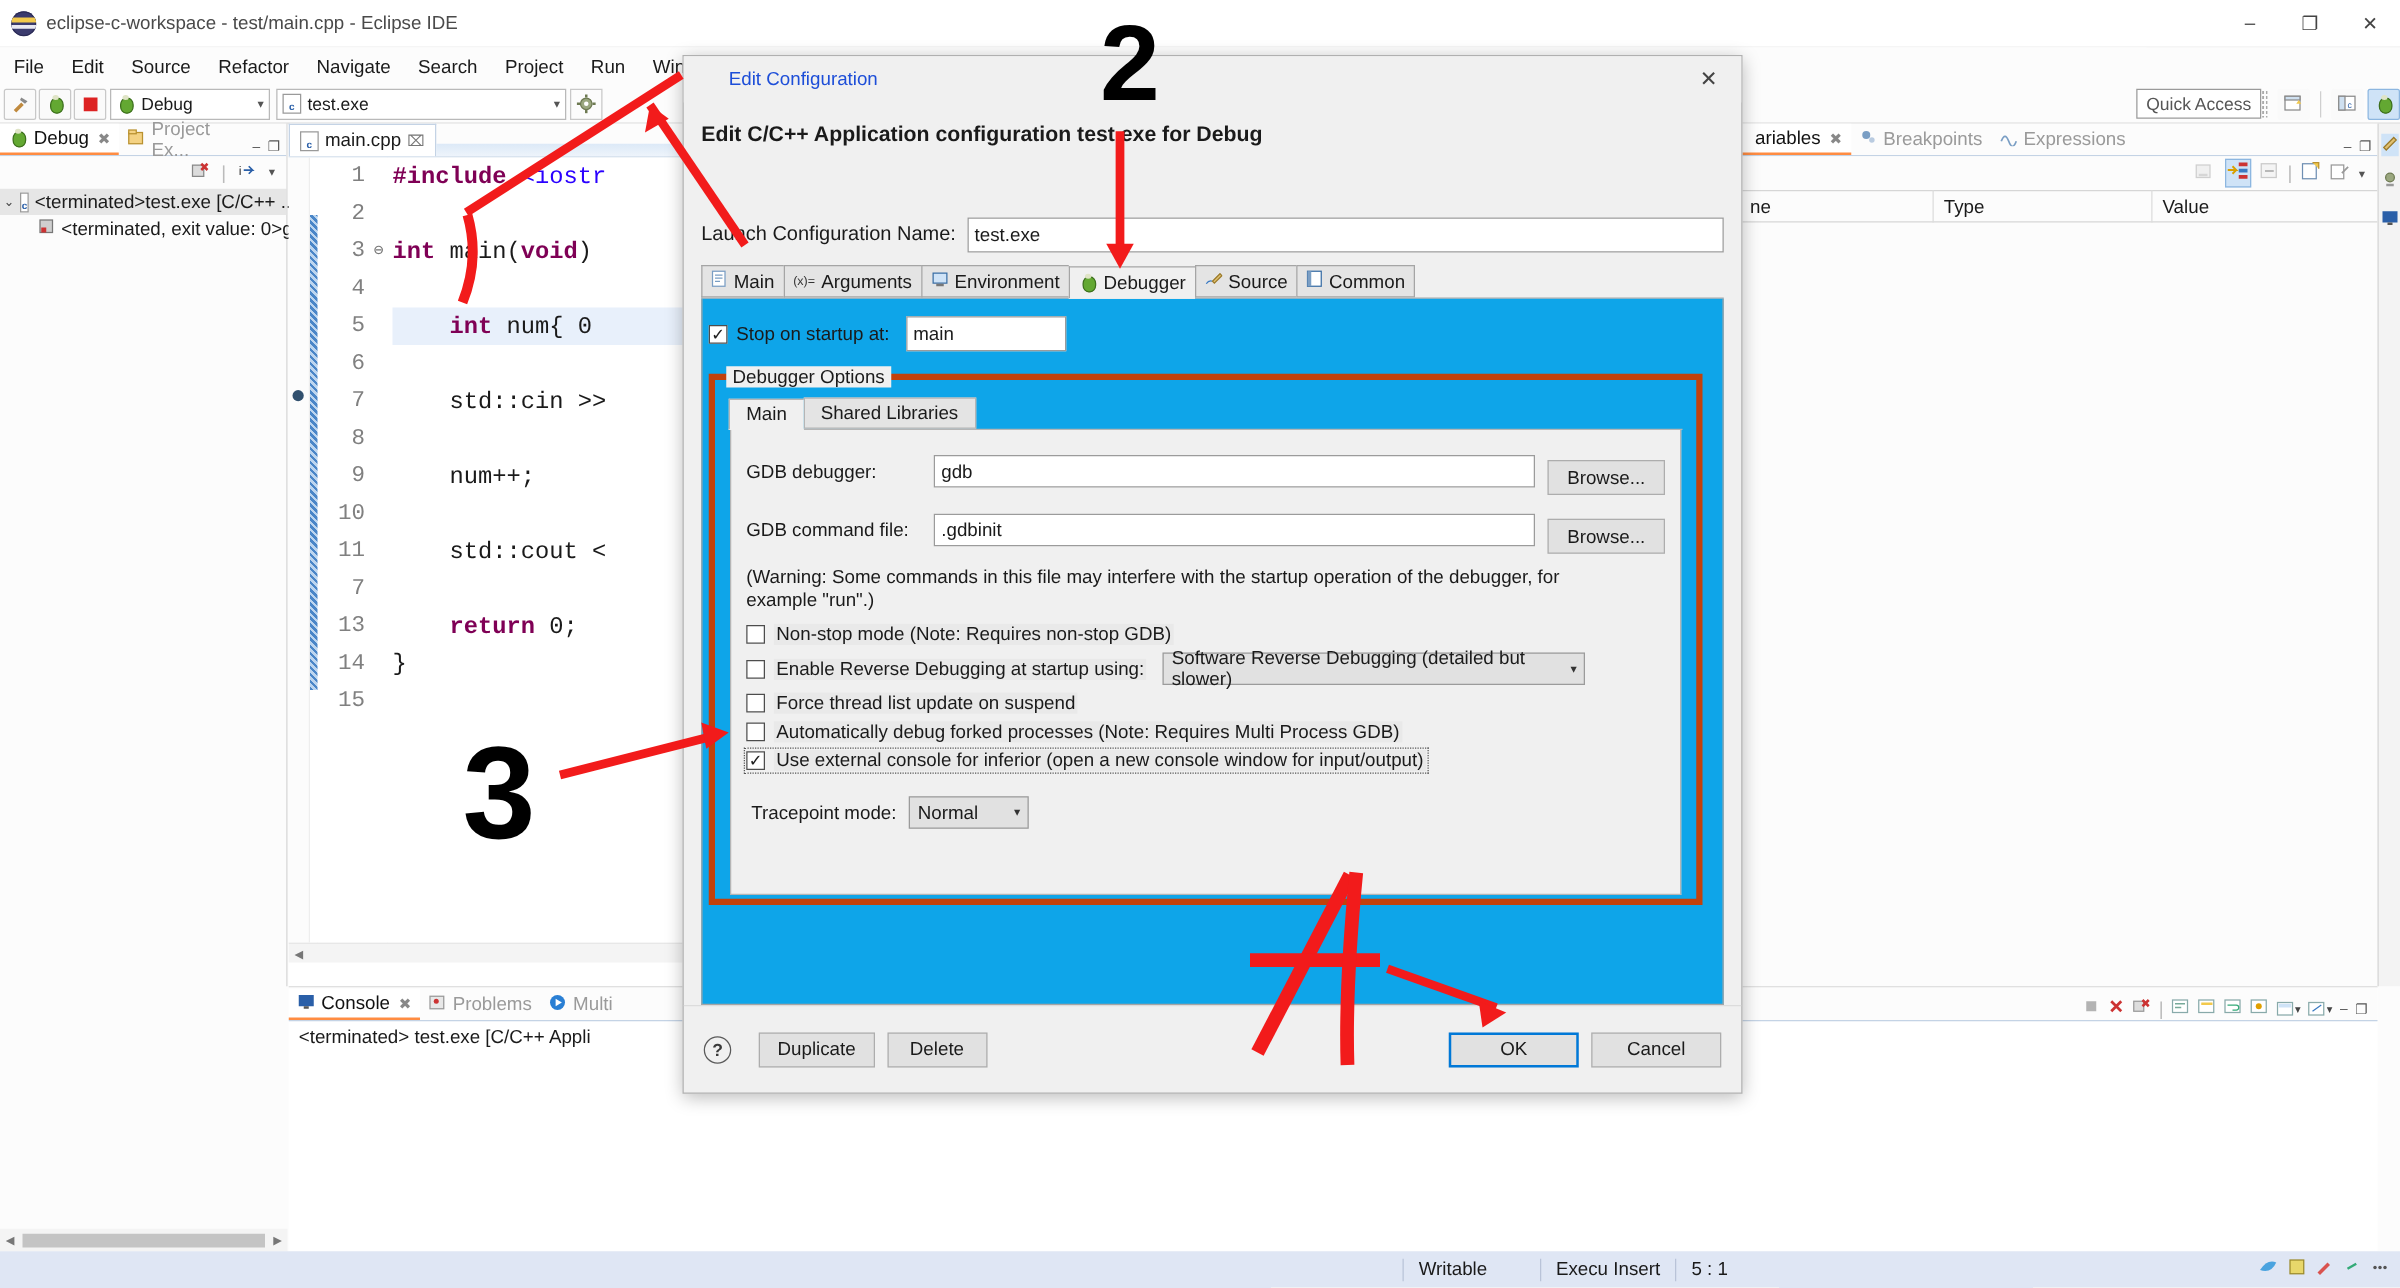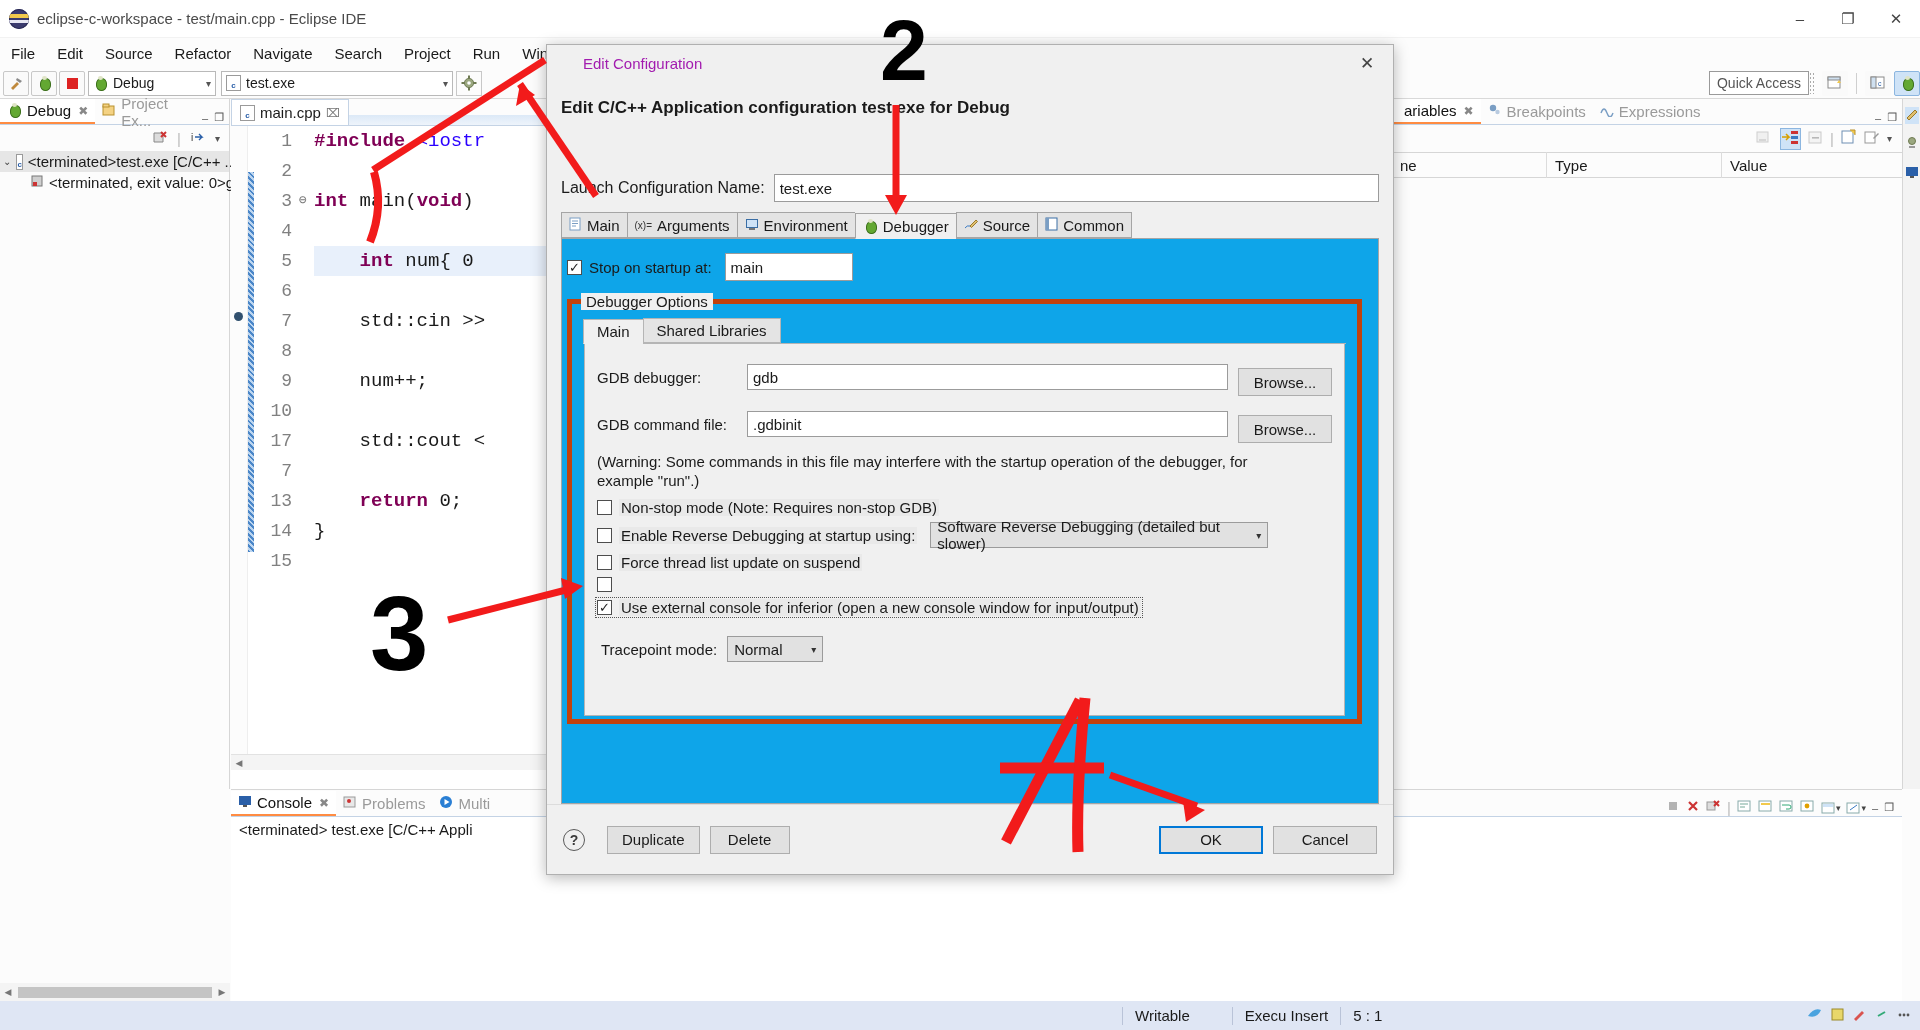--- a/index.html
+++ b/index.html
@@ -179,21 +179,21 @@
      display: flex; flex-direction: column; align-items: center; gap: 12px; padding-top: 8px; }
   #dialog {
     position: absolute; left: 546px; top: 44px; width: 848px; height: 831px;
     background: #f0f0f0; border: 1px solid #b0b0b0;
     box-shadow: 0 3px 14px rgba(0,0,0,0.28);
   }
   .dlg-title {
     height: 37px; display: flex; align-items: center; gap: 8px; padding: 0 6px 0 10px;
     background: #f0f0f0;
   }
-  .dlg-title .t { font-size: 15px; color: #a21caf; }
+  .dlg-title .t { font-size: 15px; color: #1d4ed8; }
   .dlg-close { margin-left: auto; width: 40px; height: 32px; display: flex;
     align-items: center; justify-content: center; font-size: 17px; color: #444; }
   .dlg-heading { font-size: 17px; font-weight: bold; padding: 16px 14px 0 14px; }
   .dlg-body { padding: 0 14px; }
 
   .lcn-row { display: flex; align-items: center; gap: 9px; margin-top: 56px; }
   .lcn-label { font-size: 16px; }
   .txt {
     height: 28px; border: 1px solid #9b9b9b; background: #fff; padding: 0 5px;
     font-size: 15px; display: flex; align-items: center;
@@ -437,21 +437,21 @@
           <div class="ln" style="height: 30px;">1</div>
           <div class="ln" style="height: 30px;">2</div>
           <div class="ln" style="height: 30px;">3</div>
           <div class="ln" style="height: 30px;">4</div>
           <div class="ln" style="height: 30px;">5</div>
           <div class="ln" style="height: 30px;">6</div>
           <div class="ln" style="height: 30px;">7</div>
           <div class="ln" style="height: 30px;">8</div>
           <div class="ln" style="height: 30px;">9</div>
           <div class="ln" style="height: 30px;">10</div>
-          <div class="ln" style="height: 30px;">17</div>
+          <div class="ln" style="height: 30px;">11</div>
           <div class="ln" style="height: 30px;">7</div>
           <div class="ln" style="height: 30px;">13</div>
           <div class="ln" style="height: 30px;">14</div>
           <div class="ln" style="height: 30px;">15</div>
         </div>
       <div class="fold-col" id="fold-col">
           <div style="height: 30px;"></div>
           <div style="height: 30px;"></div>
           <div style="height: 30px;">⊖</div>
           <div style="height: 30px;"></div>
@@ -792,20 +792,21 @@
                 </span>
               </div>
 
               <div class="chk-row">
                 <span class="chk"></span>
                 <span class="lbl-hl">Force thread list update on suspend</span>
               </div>
 
               <div class="chk-row">
                 <span class="chk"></span>
+                <span class="lbl-hl">Automatically debug forked processes (Note: Requires Multi Process GDB)</span>
               </div>
 
               <div class="chk-row focus-outline" style="display:inline-flex;">
                 <span class="chk on"></span>
                 <span class="lbl-hl">Use external console for inferior (open a new console window for input/output)</span>
               </div>
             </div>
 
             <div class="trace-row">
               <span>Tracepoint mode:</span>

